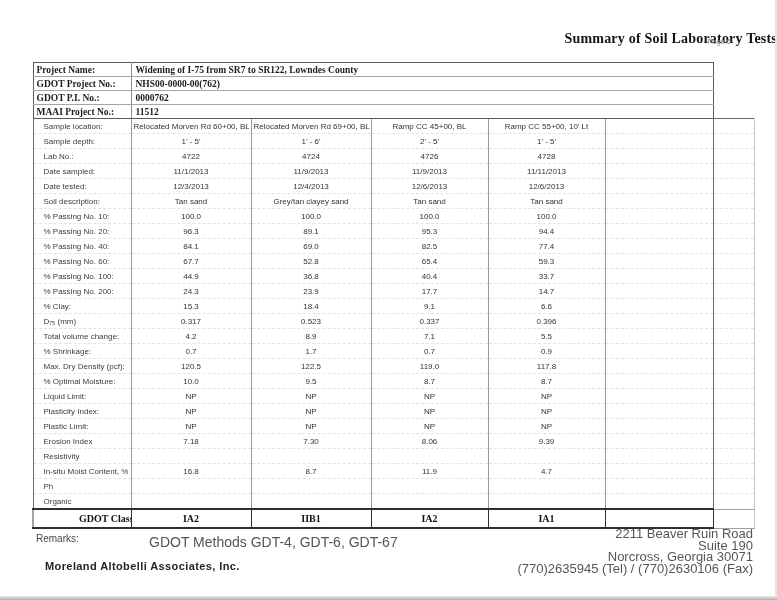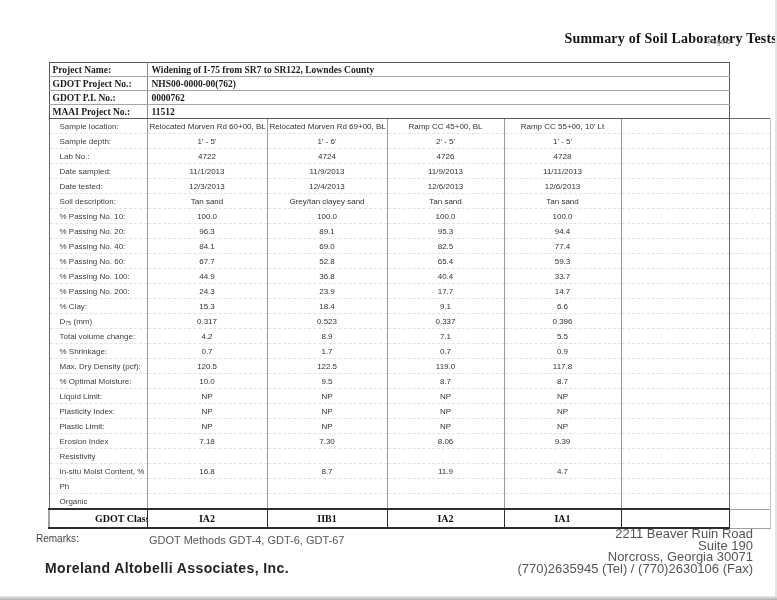--- a/index.html
+++ b/index.html
@@ -11,21 +11,21 @@
   }
   .sheet{position:absolute;inset:0;background:#ffffff;}
   .doc-title{
     position:absolute;top:31px;left:0;width:100%;text-align:right;
     font-family:"Liberation Serif", serif;font-weight:bold;font-size:14px;color:#141414;
     letter-spacing:.2px;
   }
   .page-label{position:absolute;top:37px;right:46px;font-size:7.5px;color:#8b8b8b;}
 
   table.soil{
-    position:absolute;left:48px;top:62px;width:721px;
+    position:absolute;left:32px;top:62px;width:721px;
     border-collapse:collapse;table-layout:fixed;
   }
   td{padding:0 2px;vertical-align:middle;overflow:hidden;white-space:nowrap;}
 
   
   .proj td{height:13px;}
   .plabel{
     font-family:"Liberation Serif", serif;font-weight:bold;font-size:9.5px;color:#1c1c1c;
     border-left:1.5px solid #5a5a5a;border-right:1px solid #8a8a8a;border-bottom:1px solid #a5a5a5;
     padding-left:3px;
@@ -59,25 +59,25 @@
   }
   .gdot .glabel{border-left:2px solid #a3a3a3;border-right:1.6px solid #2e2e2e;padding-left:45px;}
   .gdot .gval{border-right:1.6px solid #2e2e2e;}
   .gdot .gval.c6{border-right:1.6px solid #2e2e2e;}
   .gdot .ghost-d{
     border-top:1px solid #a0a0a0;border-bottom:1px solid #a0a0a0;border-right:1px solid #c6c6c6;
     font-family:"Liberation Sans", sans-serif;font-weight:normal;
   }
 
   .remarks-label{position:absolute;left:36px;top:533px;font-size:10px;color:#454545;}
-  .remarks-value{position:absolute;left:133px;top:534px;font-size:11px;color:#555;padding-left:16px;}
+  .remarks-value{position:absolute;left:133px;top:534px;font-size:14px;color:#555;padding-left:16px;}
 
   .company{
     position:absolute;left:45px;top:560px;
-    font-size:14px;font-weight:bold;color:#242424;letter-spacing:.4px;
+    font-size:11px;font-weight:bold;color:#242424;letter-spacing:.4px;
   }
   .address{
     position:absolute;right:24px;top:528px;text-align:right;
     font-size:13px;color:#565656;line-height:11.5px;
   }
 
   .edge-bottom{position:absolute;left:0;bottom:0;width:100%;height:4px;
     background:linear-gradient(#ececec,#aeaeae);}
   .edge-right{position:absolute;top:0;right:0;width:2px;height:100%;background:#e4e4e4;}
 </style>

